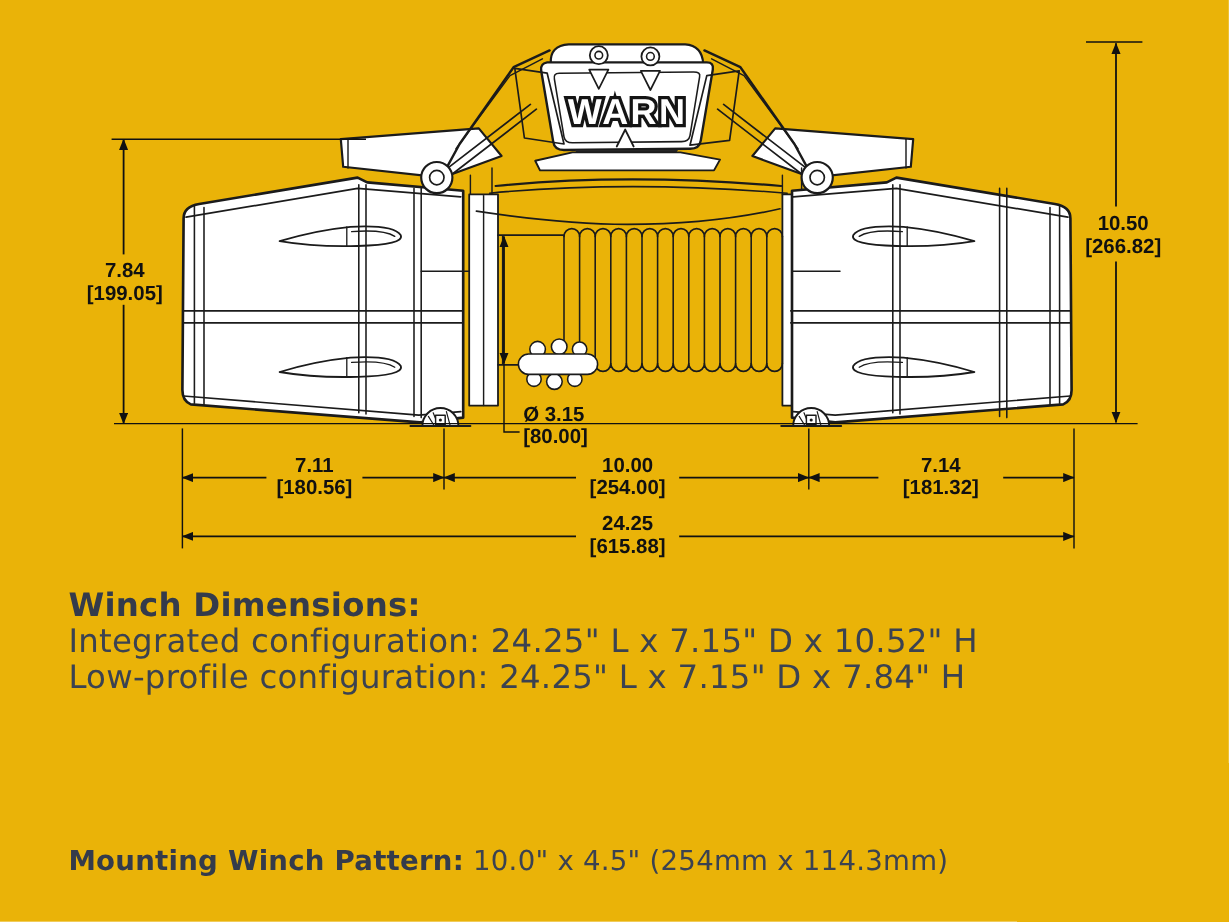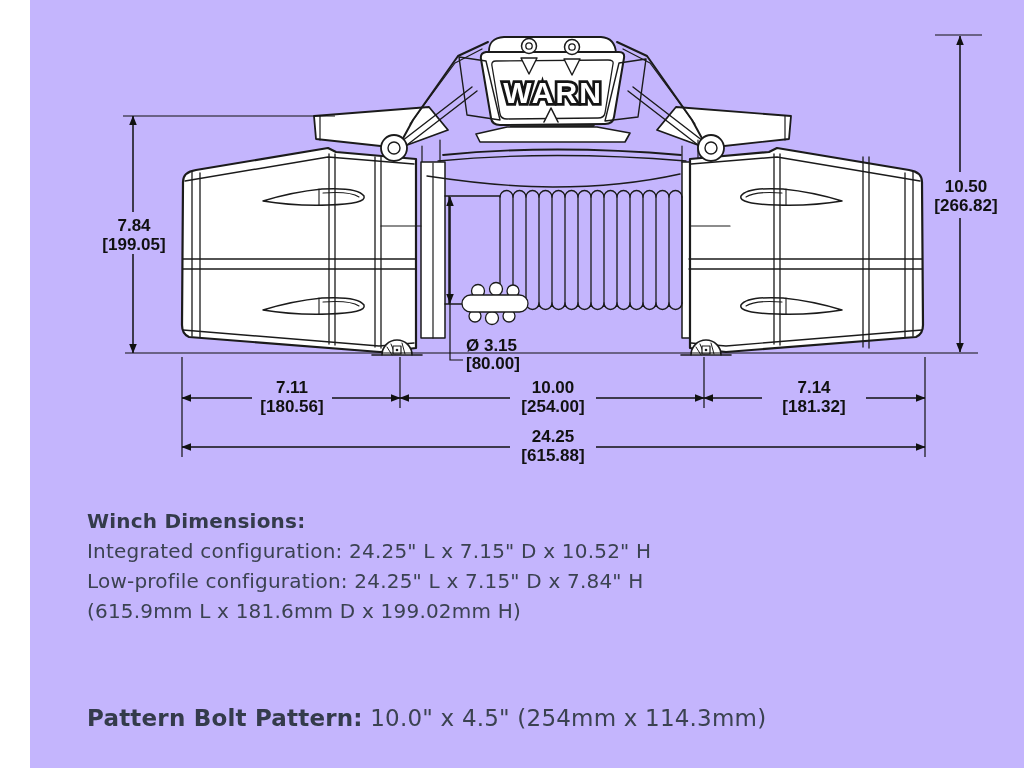--- a/index.html
+++ b/index.html
@@ -1,28 +1,28 @@
 <!DOCTYPE html>
 <html><head>
 <meta charset="utf-8">
 <style>
   html,body{margin:0;padding:0;background:#fff;}
   body{width:1024px;height:768px;position:relative;overflow:hidden;
        font-family:"DejaVu Sans",sans-serif;color:#3b4251;}
-  .stage{position:absolute;inset:0;background:#c4b5fd;margin-left:30px;}
+  .stage{position:absolute;inset:0;background:#eab308;}
   svg{position:absolute;left:0;top:0;}
   .art{stroke:#1b1b1b;fill:none;stroke-linejoin:round;stroke-linecap:round;}
   .w{fill:#fff;}
   .dimline{stroke:#111;stroke-width:1.5;fill:none;}
   .extline{stroke:#111;stroke-width:1.2;fill:none;}
   text.dim{font:bold 17px "Liberation Sans",sans-serif;fill:#111;text-anchor:middle;}
   text.dimL{text-anchor:start;}
   text.brand{font:bold 30px "Liberation Sans",sans-serif;fill:#fff;stroke:#141414;
              stroke-width:5.5;paint-order:stroke;letter-spacing:2px;text-anchor:middle;}
-  .specs{position:absolute;left:57px;top:506px;width:780px;font-size:20px;
+  .specs{position:absolute;left:57px;top:490px;width:780px;font-size:27px;
          line-height:30px;letter-spacing:0.2px;}
   .specs-heading{font-weight:bold;color:#343b4b;}
   .spec-line{color:#3b4251;}
   .mounting{position:absolute;left:57px;top:705px;font-size:23px;letter-spacing:0.2px;}
   .mounting .b{font-weight:bold;color:#343b4b;}
 </style>
 </head>
 <body>
 
 <div class="stage">
@@ -190,21 +190,20 @@
     <path class="extline" d="M420,303 V360 H433"></path>
     <text class="dim dimL" x="436" y="351">Ø 3.15</text>
     <text class="dim dimL" x="436" y="369">[80.00]</text>
   </g>
 </svg>
 
 <div class="specs">
   <div class="specs-heading">Winch Dimensions:</div>
   <div class="spec-line">Integrated configuration: 24.25" L x 7.15" D x 10.52" H</div>
   <div class="spec-line">Low-profile configuration: 24.25" L x 7.15" D x 7.84" H</div>
-  <div class="spec-line">(615.9mm L x 181.6mm D x 199.02mm H)</div>
 </div>
 
 <div class="mounting">
-  <span class="b">Pattern Bolt Pattern:</span>
+  <span class="b">Mounting Winch Pattern:</span>
   <span>10.0" x 4.5" (254mm x 114.3mm)</span>
 </div>
 
 </div>
 
 </body></html>

